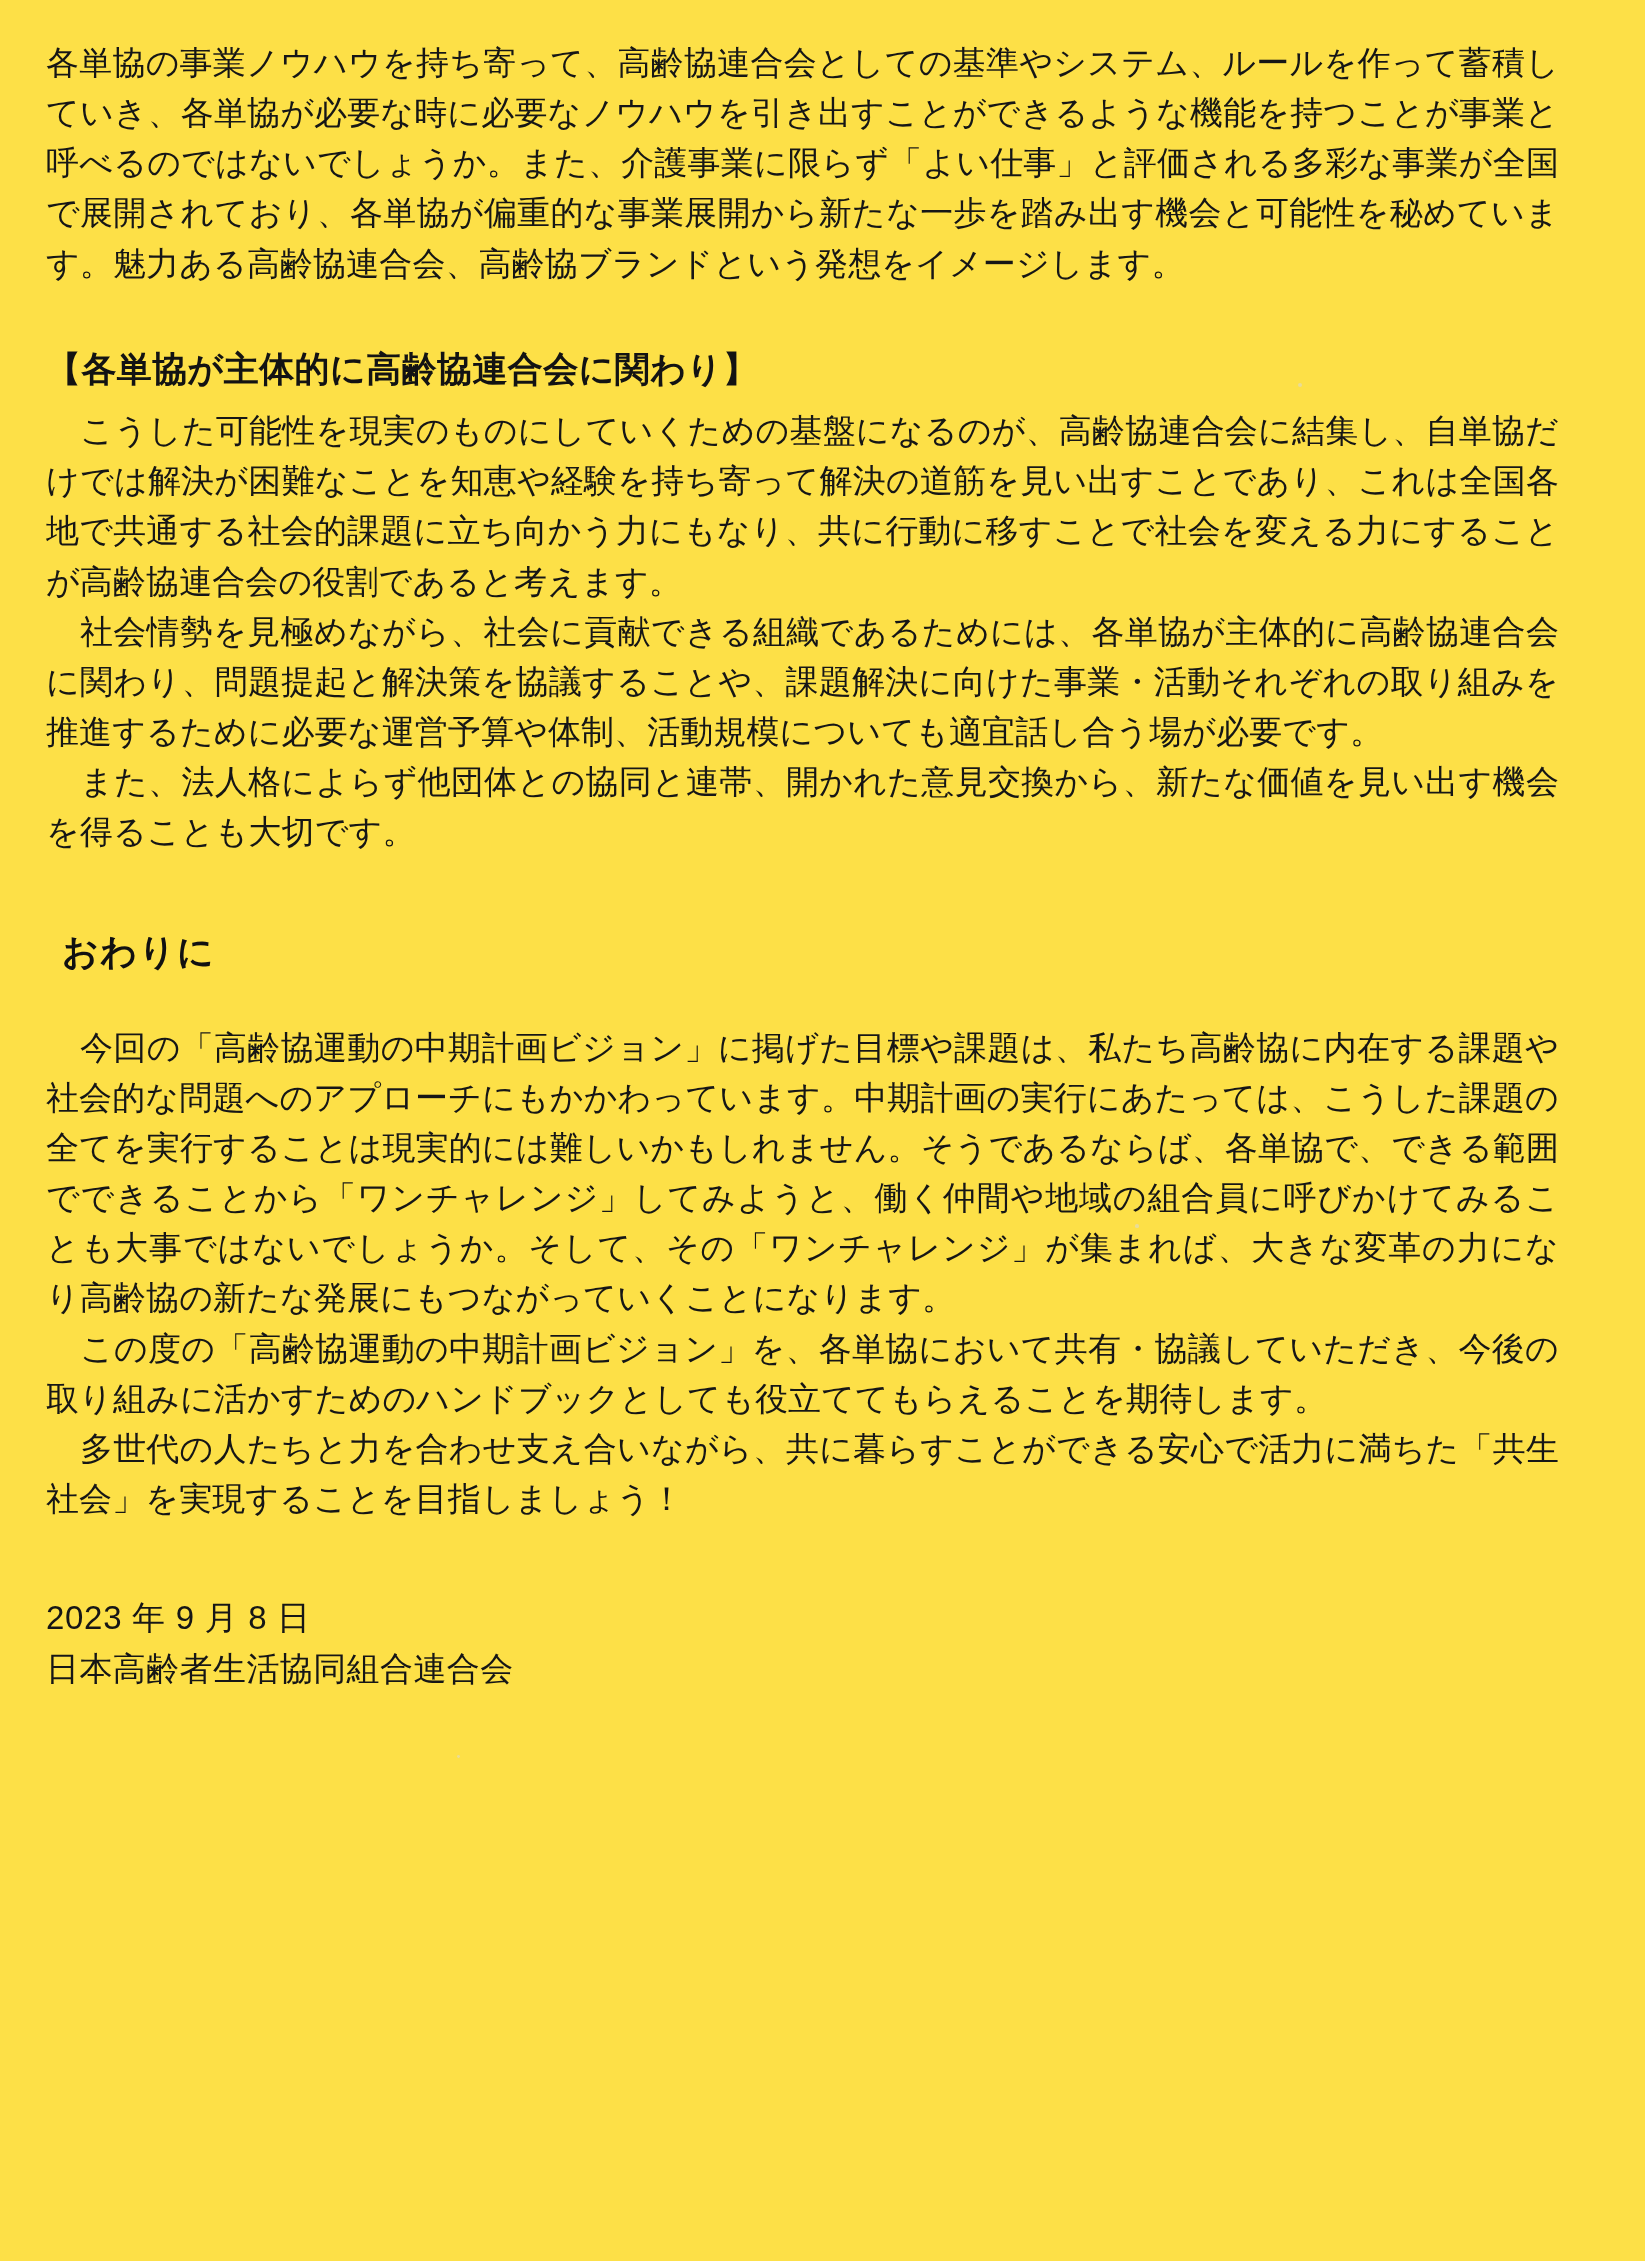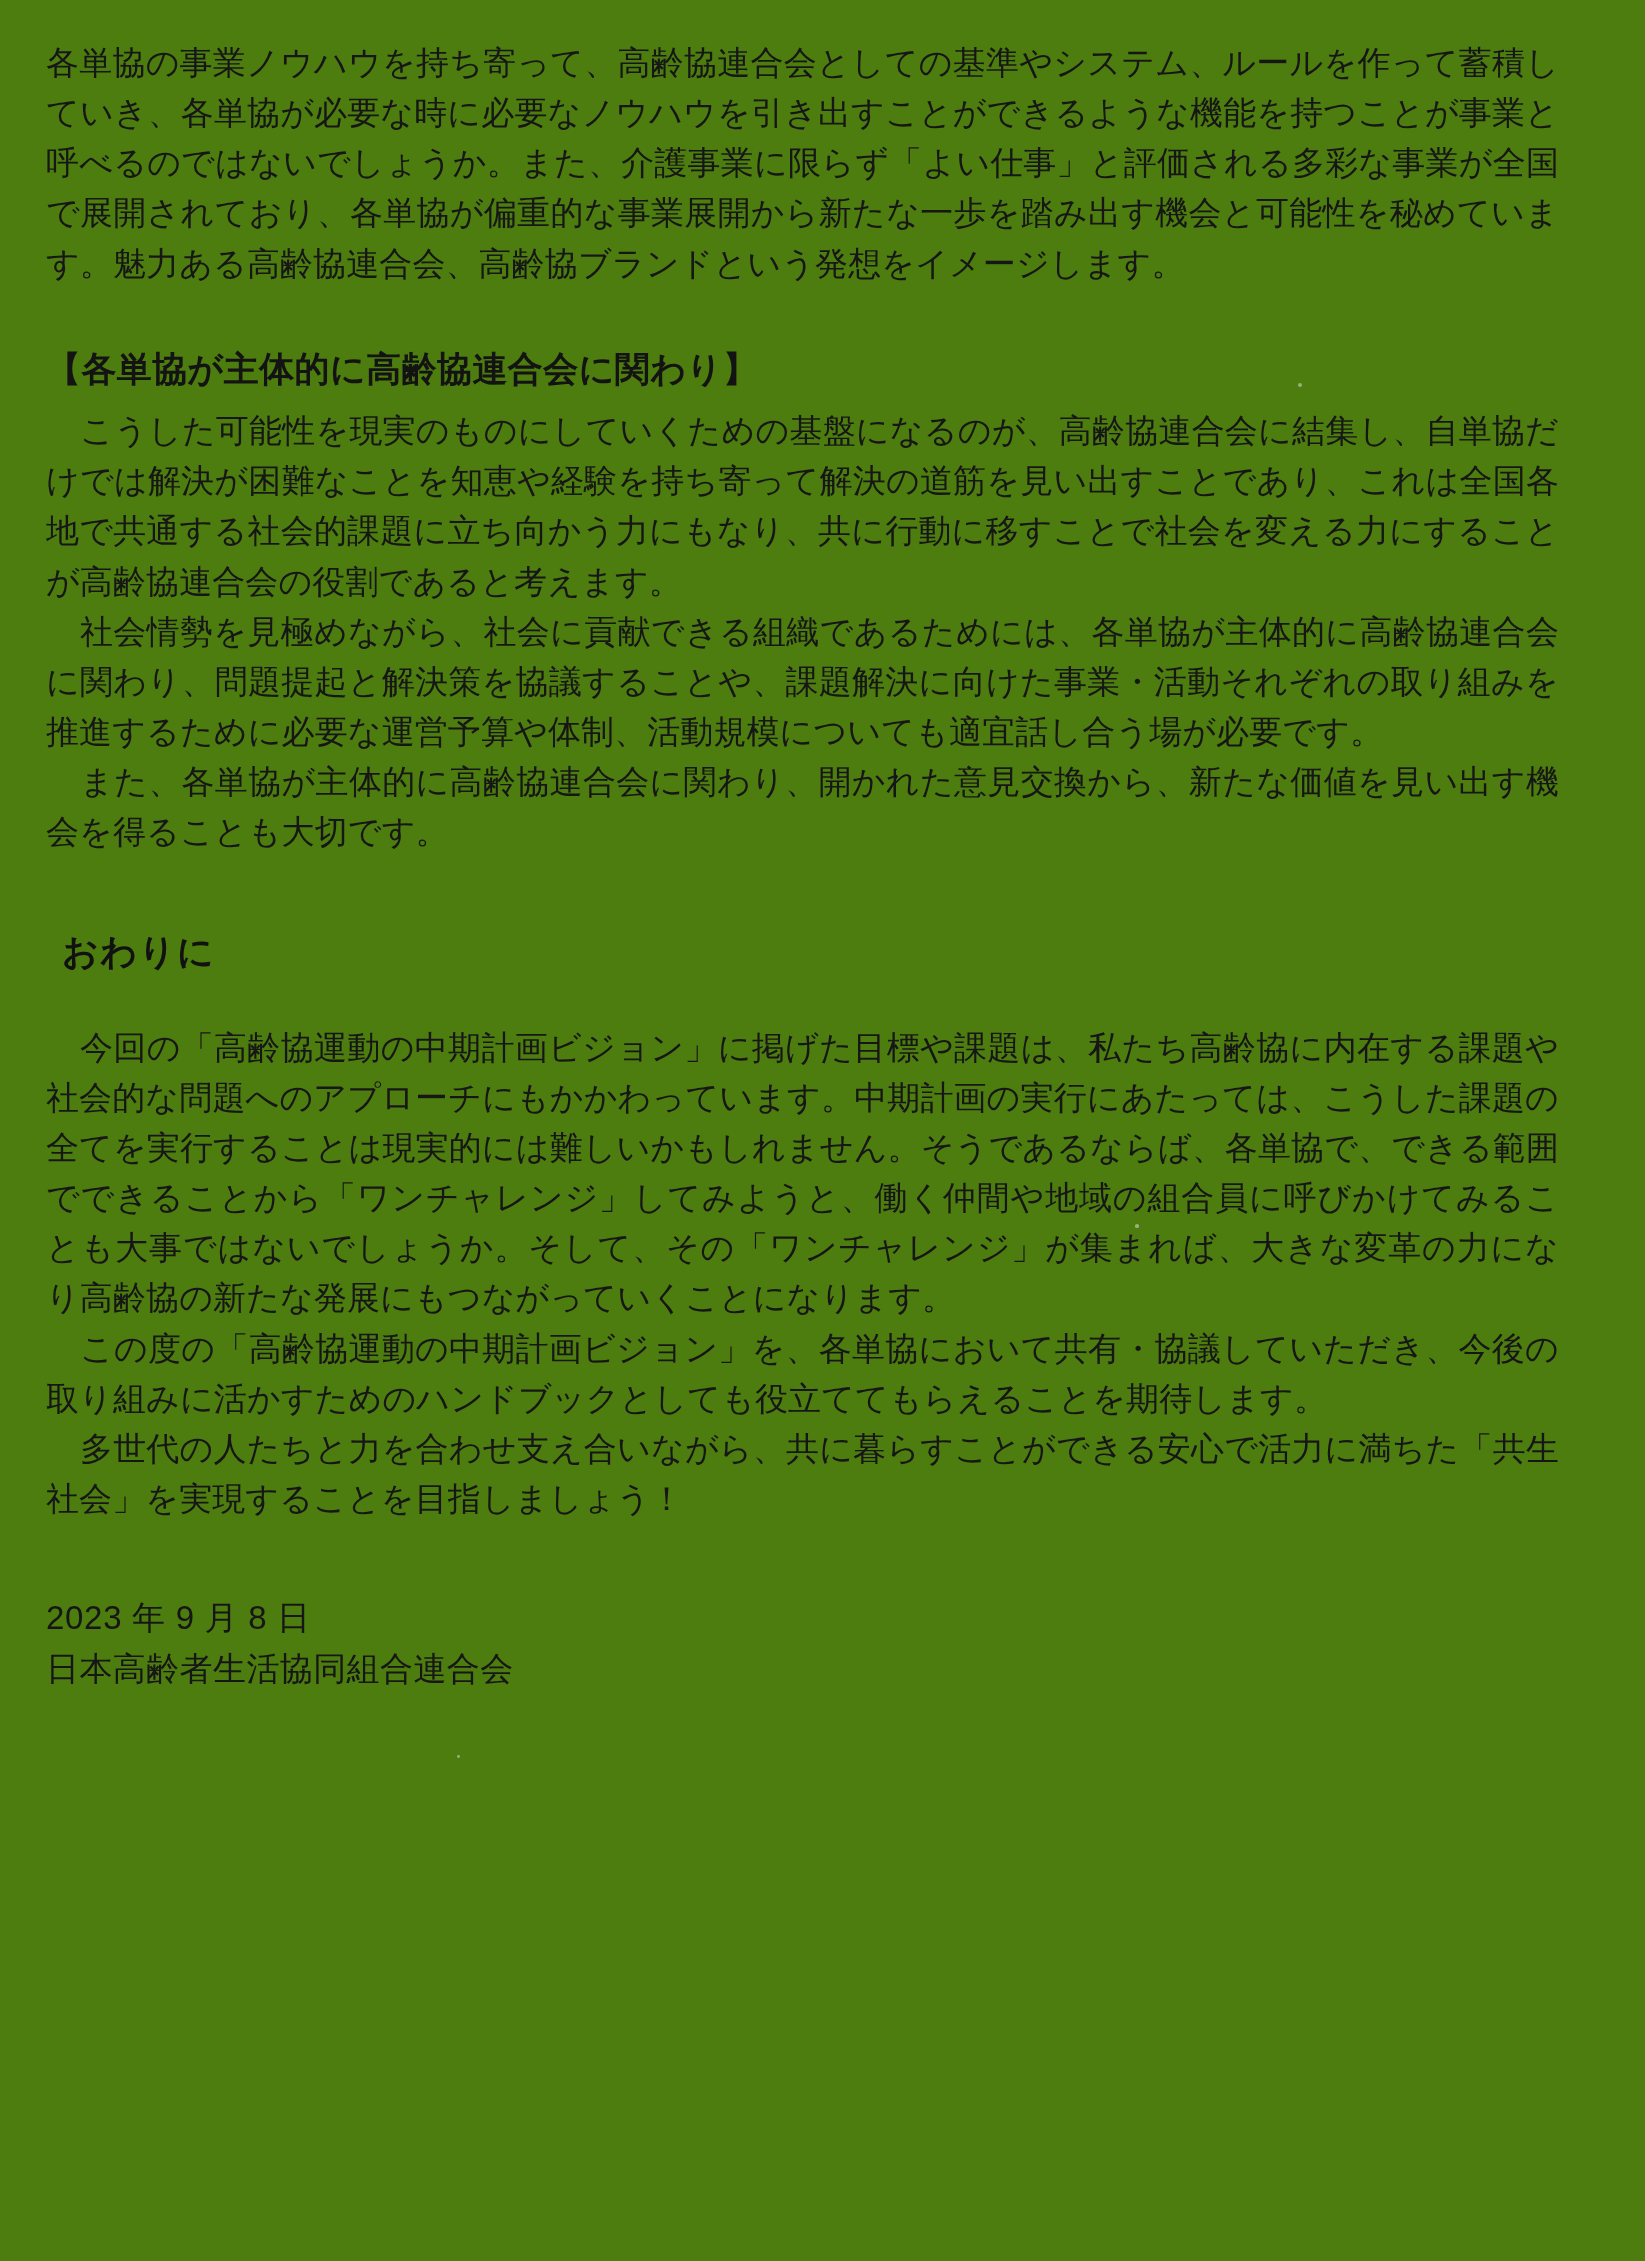--- a/index.html
+++ b/index.html
@@ -8,21 +8,21 @@
     background: #ffffff;
   }
   body {
     font-family: "Liberation Sans", "DejaVu Sans", sans-serif;
     color: #1a1a1a;
   }
   .page {
     position: relative;
     width: 1646px;
     height: 2261px;
-    background: #4d7c0f;
+    background: #fde047;
     box-sizing: border-box;
     padding: 38px 87px 29.5px 46px;
     overflow: hidden;
   }
   .doc-body {
     font-size: 33px;
     line-height: 1.52;
     letter-spacing: 0.1px;
     color: #161616;
   }
@@ -84,21 +84,21 @@
     <p class="para-continued">各単協の事業ノウハウを持ち寄って、高齢協連合会としての基準やシステム、ルールを作って蓄積していき、各単協が必要な時に必要なノウハウを引き出すことができるような機能を持つことが事業と呼べるのではないでしょうか。また、介護事業に限らず「よい仕事」と評価される多彩な事業が全国で展開されており、各単協が偏重的な事業展開から新たな一歩を踏み出す機会と可能性を秘めています。魅力ある高齢協連合会、高齢協ブランドという発想をイメージします。</p>
 
     <div class="gap-lg"></div>
 
     <h2 class="section-bracket-heading">【各単協が主体的に高齢協連合会に関わり】</h2>
 
     <div class="gap-sm"></div>
 
     <p class="para-indent">こうした可能性を現実のものにしていくための基盤になるのが、高齢協連合会に結集し、自単協だけでは解決が困難なことを知恵や経験を持ち寄って解決の道筋を見い出すことであり、これは全国各地で共通する社会的課題に立ち向かう力にもなり、共に行動に移すことで社会を変える力にすることが高齢協連合会の役割であると考えます。</p>
     <p class="para-indent">社会情勢を見極めながら、社会に貢献できる組織であるためには、各単協が主体的に高齢協連合会に関わり、問題提起と解決策を協議することや、課題解決に向けた事業・活動それぞれの取り組みを推進するために必要な運営予算や体制、活動規模についても適宜話し合う場が必要です。</p>
-    <p class="para-indent">また、各単協が主体的に高齢協連合会に関わり、開かれた意見交換から、新たな価値を見い出す機会を得ることも大切です。</p>
+    <p class="para-indent">また、法人格によらず他団体との協同と連帯、開かれた意見交換から、新たな価値を見い出す機会を得ることも大切です。</p>
 
     <div class="gap-lg"></div>
 
     <h1 class="section-heading">おわりに</h1>
 
     <div class="gap-md"></div>
 
     <p class="para-indent">今回の「高齢協運動の中期計画ビジョン」に掲げた目標や課題は、私たち高齢協に内在する課題や社会的な問題へのアプローチにもかかわっています。中期計画の実行にあたっては、こうした課題の全てを実行することは現実的には難しいかもしれません。そうであるならば、各単協で、できる範囲でできることから「ワンチャレンジ」してみようと、働く仲間や地域の組合員に呼びかけてみることも大事ではないでしょうか。そして、その「ワンチャレンジ」が集まれば、大きな変革の力になり高齢協の新たな発展にもつながっていくことになります。</p>
     <p class="para-indent">この度の「高齢協運動の中期計画ビジョン」を、各単協において共有・協議していただき、今後の取り組みに活かすためのハンドブックとしても役立ててもらえることを期待します。</p>
     <p class="para-indent">多世代の人たちと力を合わせ支え合いながら、共に暮らすことができる安心で活力に満ちた「共生社会」を実現することを目指しましょう！</p>

